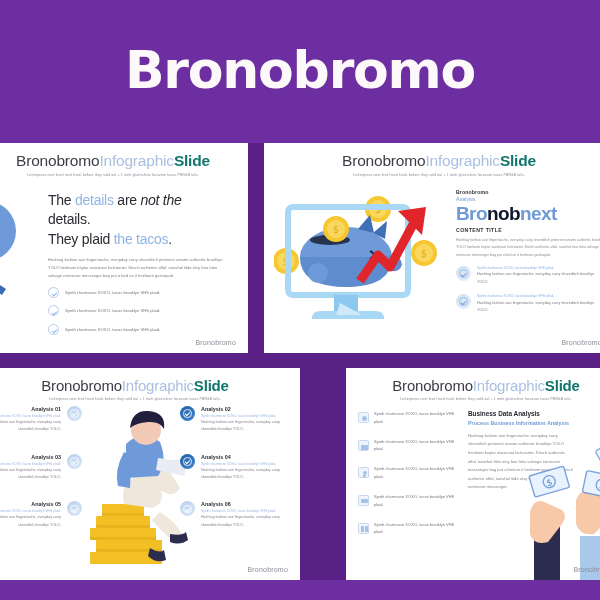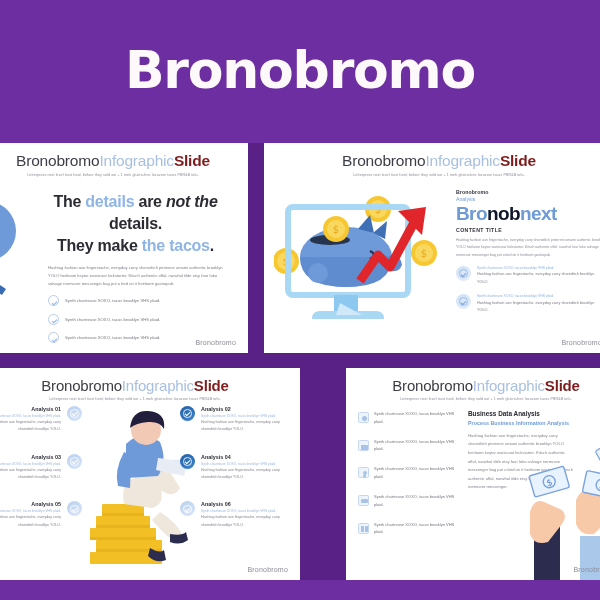--- a/index.html
+++ b/index.html
@@ -36,41 +36,40 @@
     position: absolute; background: rgba(40,0,70,.28);
   }
 
   
   .sl-head { text-align: center; padding-top: 9px; }
   .sl-title {
     font-size: 15.5px; font-weight: 400; color: #3d3d47; letter-spacing: -.2px;
     white-space: nowrap;
   }
   .sl-title .accent { color: #a9c0e2; }
-  .sl-title .bold { font-weight: 700; color: #7f1d1d; }
+  .sl-title .bold { font-weight: 700; color: #0f766e; }
   .sl-sub {
     font-size: 3.6px; color: #8a8a96; margin-top: 3px; letter-spacing: .1px;
     white-space: nowrap;
   }
   .s3 .sl-title, .s4 .sl-title { font-size: 15px; }
 
   .footer-brand {
     position: absolute; right: 12px; bottom: 7px;
     font-size: 7px; color: #8b8b97; letter-spacing: .2px;
   }
 
   
   .s1-art {
     position: absolute; left: -6px; top: 42px; width: 74px; height: 150px;
   }
   .s1-body { position: absolute; left: 70px; top: 48px; width: 175px; }
   .s1-h {
-    font-size: 16px; font-weight: 700; color: #2b2b33; line-height: 1.38;
+    font-size: 14px; font-weight: 400; color: #2b2b33; line-height: 1.38;
     letter-spacing: -.25px;
-    text-align: center;
   }
   .s1-h .lb { color: #8fb4e6; }
   .s1-h .it { font-style: italic; }
   .s1-p {
     margin-top: 7px; font-size: 4.1px; color: #7d7d89; line-height: 1.95;
   }
   .chk-list { margin-top: 7px; }
   .chk-row { display: flex; align-items: center; margin-bottom: 7.5px; }
   .chk-ic {
     width: 11px; height: 11px; border-radius: 50%;
@@ -187,21 +186,21 @@
   <svg class="s1-art" viewBox="0 0 74 150">
     <circle cx="14" cy="46" r="30" fill="#6f9ada"></circle>
     <rect x="-12" y="86" width="38" height="64" fill="#79a3de"></rect>
     <path d="M10 88 L34 104 L30 110 L6 96 Z" fill="#3a6cb4"></path>
     <path d="M-4 118 L10 106 L10 128 Z" fill="#ffffff"></path>
   </svg>
 
   <div class="s1-body">
     <div class="s1-h">
       <span>The </span><span class="lb">details</span><span> are </span><span class="it">not the</span><span> details.</span><br>
-      <span>They make </span><span class="lb">the tacos</span><span>.</span>
+      <span>They plaid </span><span class="lb">the tacos</span><span>.</span>
     </div>
     <div class="s1-p">Hashtag fashion axe fingerstache, everyday carry shoreditch pinterest umami authentic brooklyn YOLO heirloom keytar waistcoat kickstarter. Kitsch authentic offal, narwhal tilde etsy four loko salvage normcore messenger bag put a bird on it heirloom gastropub.</div>
     <div class="chk-list">
       <div class="chk-row">
         <span class="chk-ic"></span>
         <span class="chk-tx">Synth chartreuse XOXO, tacos brooklyn VHS plaid.</span>
       </div>
       <div class="chk-row">
         <span class="chk-ic"></span>
         <span class="chk-tx">Synth chartreuse XOXO, tacos brooklyn VHS plaid.</span>

